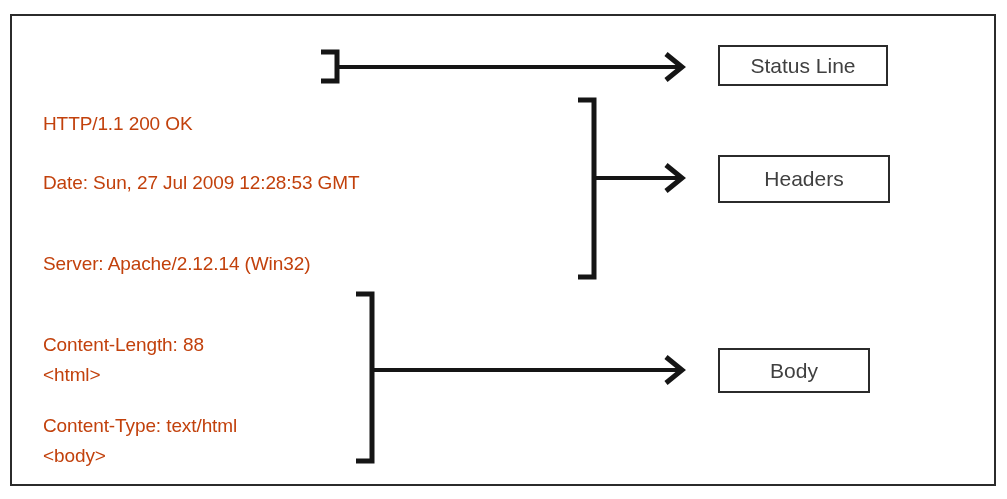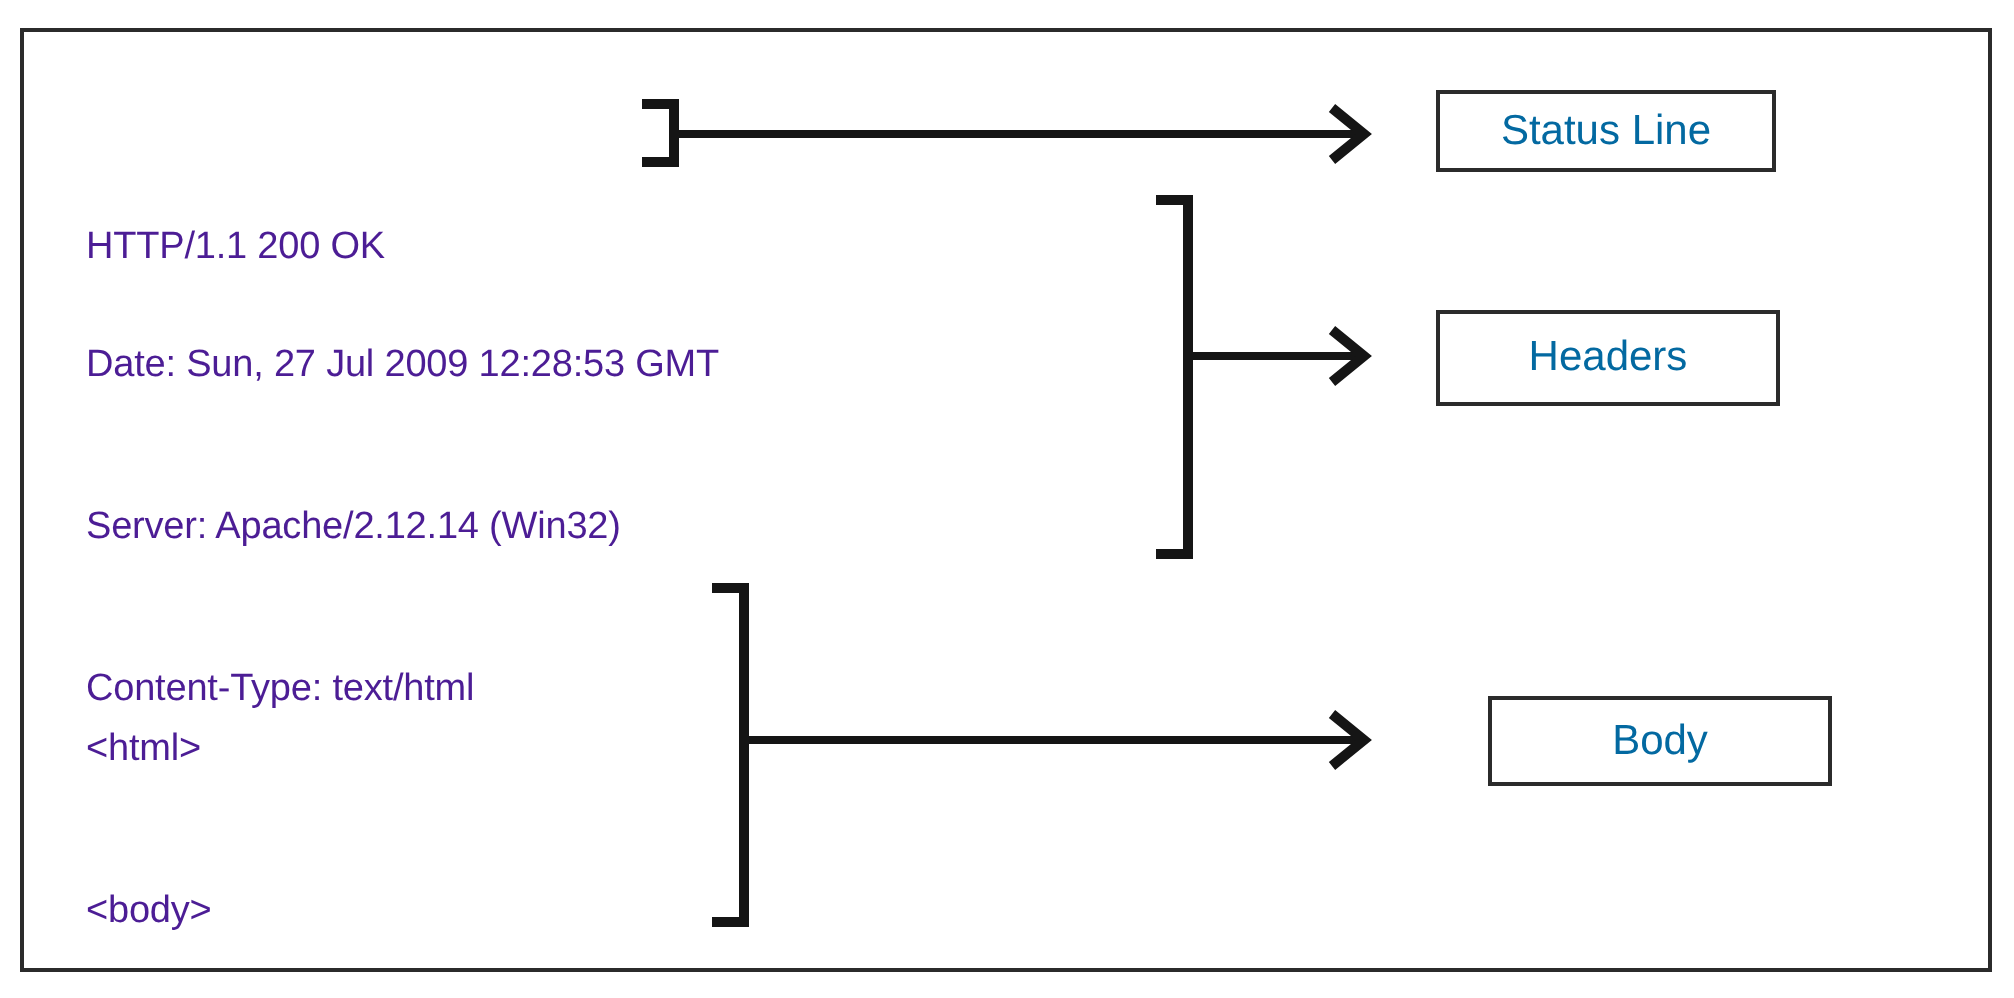--- a/index.html
+++ b/index.html
@@ -28,46 +28,46 @@
     top: 14px;
     width: 986px;
     height: 472px;
     border: 2px solid #2b2b2b;
     background: #ffffff;
     box-sizing: border-box;
   }
   
   .msg-block {
     position: absolute;
-    color: #4c1d95;
+    color: #c2410c;
     font-size: 19px;
     line-height: 27px;
     white-space: pre;
     letter-spacing: -0.1px;
   }
   #status-line-text { left: 43px; top: 56px; }
   #headers-text     { left: 43px; top: 115px; }
   #body-text        { left: 43px; top: 307px; }
   .msg-line { display: block; }
 
   
   .label-box {
     position: absolute;
     border: 2px solid #2b2b2b;
     background: #ffffff;
-    color: #0369a1;
+    color: #404040;
     font-size: 21px;
     display: flex;
     align-items: center;
     justify-content: center;
     box-sizing: border-box;
   }
   #box-status-line { left: 718px; top: 45px;  width: 170px; height: 41px; }
   #box-headers     { left: 718px; top: 155px; width: 172px; height: 48px; }
-  #box-body        { left: 744px; top: 348px; width: 172px; height: 45px; }
+  #box-body        { left: 718px; top: 348px; width: 152px; height: 45px; }
 
   svg.connector {
     position: absolute;
     left: 0;
     top: 0;
     width: 1007px;
     height: 499px;
     pointer-events: none;
   }
   .stroke-dark {
@@ -88,20 +88,21 @@
 
   <div class="frame"></div>
 
   <div class="msg-block" id="status-line-text">
     <span class="msg-line">HTTP/1.1 200 OK</span>
   </div>
 
   <div class="msg-block" id="headers-text">
     <span class="msg-line">Date: Sun, 27 Jul 2009 12:28:53 GMT</span>
     <span class="msg-line">Server: Apache/2.12.14 (Win32)</span>
+    <span class="msg-line">Content-Length: 88</span>
     <span class="msg-line">Content-Type: text/html</span>
     
   </div>
 
   <div class="msg-block" id="body-text">
     <span class="msg-line">&lt;html&gt;</span>
     <span class="msg-line">&lt;body&gt;</span>
     
     
     

